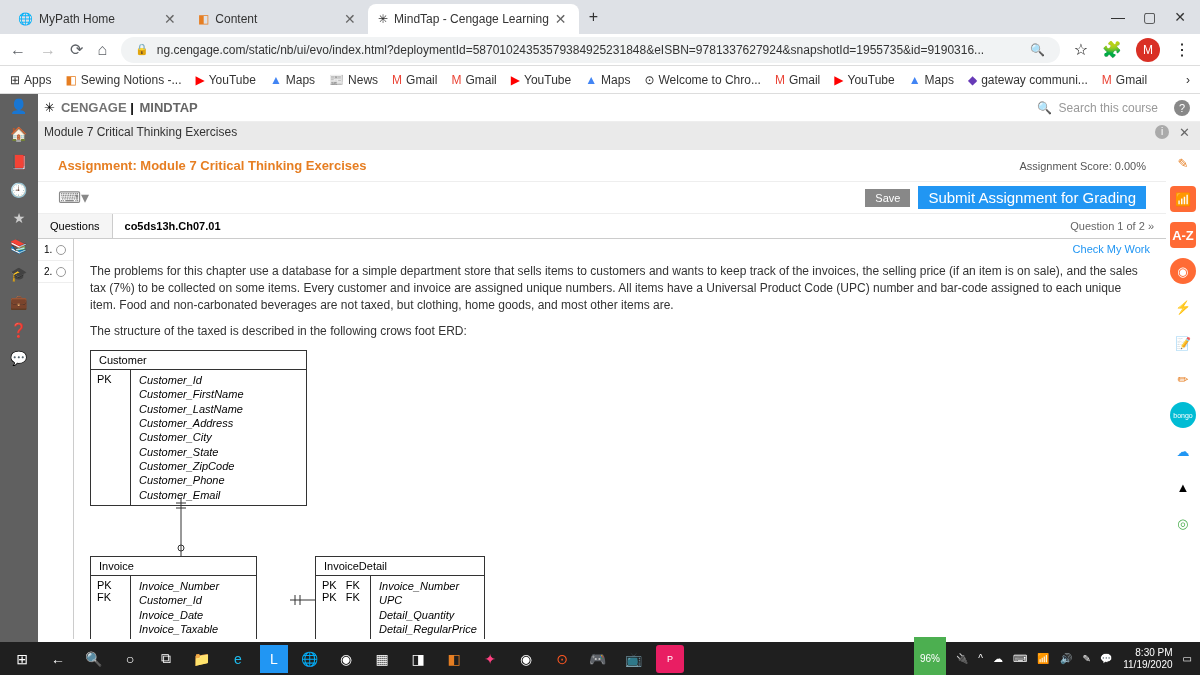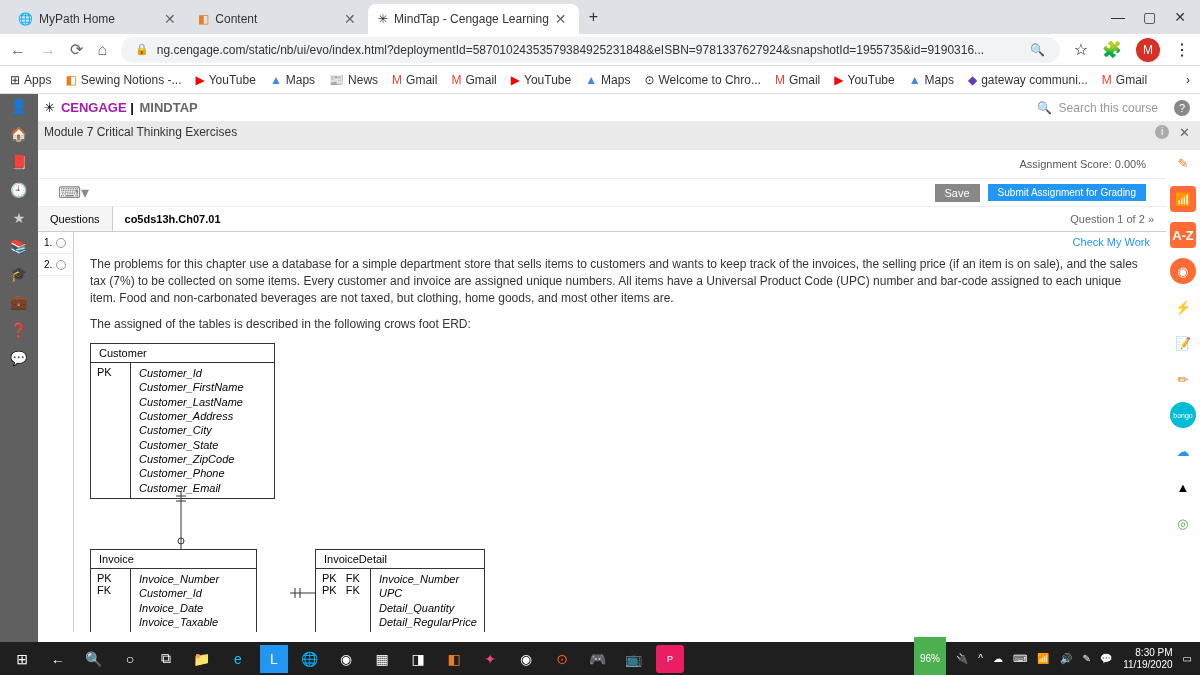--- a/index.html
+++ b/index.html
@@ -15,21 +15,21 @@
 .nav-arrow { color: #5f6368; font-size: 16px; cursor: pointer; }
 .url-bar { flex: 1; height: 26px; background: #f1f3f4; border-radius: 13px; display: flex; align-items: center; padding: 0 14px; font-size: 12px; color: #333; gap: 8px; }
 .lock-icon { font-size: 11px; color: #5f6368; }
 .profile-badge { width: 24px; height: 24px; background: #d93025; border-radius: 50%; color: #fff; display: flex; align-items: center; justify-content: center; font-size: 12px; }
 
 .bookmarks-bar { height: 28px; background: #fff; display: flex; align-items: center; padding: 0 10px; gap: 14px; border-bottom: 1px solid #ddd; font-size: 12px; color: #333; }
 .bookmark { display: flex; align-items: center; gap: 4px; cursor: pointer; }
 
 .mindtap-header { height: 28px; background: #fff; display: flex; align-items: center; padding: 0 10px 0 44px; font-size: 13px; border-bottom: 1px solid #eee; }
 .cengage-brand { font-weight: bold; }
-.cengage-txt { color: #a21caf; }
+.cengage-txt { color: #737373; }
 .mindtap-txt { color: #666; margin-left: 2px; }
 .search-course { margin-left: auto; color: #999; font-size: 12px; display: flex; align-items: center; gap: 6px; }
 
 .breadcrumb { height: 28px; background: #eaeaea; display: flex; align-items: center; padding: 0 10px 8px 44px; font-size: 12px; color: #333; }
 .breadcrumb-close { margin-left: auto; display: flex; gap: 10px; font-size: 13px; color: #666; }
 
 .left-rail { position: absolute; left: 0; top: 94px; width: 38px; background: #606060; height: 548px; display: flex; flex-direction: column; align-items: center; padding-top: 4px; gap: 12px; }
 .left-rail .rail-icon { color: #ccc; font-size: 14px; }
 .expand-btn { color: #555; font-size: 16px; padding: 4px; }
 
@@ -37,21 +37,21 @@
 .right-rail .tool-icon { width: 26px; height: 26px; border-radius: 4px; display: flex; align-items: center; justify-content: center; font-size: 13px; }
 .tool-orange { background: #ff6b35; color: #fff; font-size: 9px; font-weight: bold; }
 
 .assignment-header { margin-left: 38px; margin-right: 34px; padding: 8px 20px; display: flex; align-items: center; border-bottom: 1px solid #eee; }
 .assignment-title { color: #e67e22; font-weight: bold; font-size: 13px; }
 .assignment-score { margin-left: auto; font-size: 11px; color: #555; }
 
 .toolbar-row { margin-left: 38px; margin-right: 34px; padding: 4px 20px; display: flex; align-items: center; gap: 8px; border-bottom: 1px solid #eee; }
 .keyboard-icon { font-size: 16px; color: #888; }
 .btn-save { margin-left: auto; background: #888; color: #fff; border: none; padding: 3px 10px; font-size: 11px; cursor: pointer; }
-.btn-submit { background: #2196F3; color: #fff; border: none; padding: 3px 10px; font-size: 10px; cursor: pointer; }
+.btn-submit { background: #2196F3; color: #fff; border: none; padding: 3px 10px; font-size: 15px; cursor: pointer; }
 
 .question-bar { margin-left: 38px; margin-right: 34px; display: flex; align-items: center; border-bottom: 1px solid #ccc; font-size: 11px; }
 .questions-label { padding: 6px 12px; border-right: 1px solid #ccc; background: #f5f5f5; }
 .question-file { padding: 6px 12px; font-weight: bold; }
 .question-counter { margin-left: auto; padding: 6px 12px; color: #666; }
 
 .content-area { margin-left: 38px; margin-right: 34px; display: flex; height: 400px; }
 .question-list { width: 36px; border-right: 1px solid #ccc; font-size: 10px; }
 .q-item { padding: 5px 6px; border-bottom: 1px solid #eee; display: flex; align-items: center; gap: 4px; }
 .q-circle { width: 10px; height: 10px; border: 1px solid #999; border-radius: 50%; }
@@ -220,20 +220,21 @@
   <div class="tool-icon" style="color:#e67e22">⚡</div>
   <div class="tool-icon" style="color:#e67e22">📝</div>
   <div class="tool-icon" style="color:#e67e22">✏</div>
   <div class="tool-icon" style="background:#00bcd4;color:#fff;font-size:7px;border-radius:50%">bongo</div>
   <div class="tool-icon" style="color:#2196F3">☁</div>
   <div class="tool-icon">▲</div>
   <div class="tool-icon" style="color:#4caf50">◎</div>
 </div>
 
 <div class="assignment-header">
+  <span class="assignment-title">Assignment: Module 7 Critical Thinking Exercises</span>
   <span class="assignment-score">Assignment Score: 0.00%</span>
 </div>
 
 <div class="toolbar-row">
   <span class="keyboard-icon">⌨▾</span>
   <button class="btn-save">Save</button>
   <button class="btn-submit">Submit Assignment for Grading</button>
 </div>
 
 <div class="question-bar">
@@ -249,24 +250,24 @@
         <span class="q-circle"></span>
       </div>
     <div class="q-item">
         <span>2.</span>
         <span class="q-circle"></span>
       </div>
   </div>
   <div class="main-content">
     <div class="check-work"><a href="#">Check My Work</a></div>
     <p class="problem-text">The problems for this chapter use a database for a simple department store that sells items to customers and wants to keep track of the invoices, the selling price (if an item is on sale), and the sales tax (7%) to be collected on some items. Every customer and invoice are assigned unique numbers. All items have a Universal Product Code (UPC) number and bar-code assigned to each unique item. Food and non-carbonated beverages are not taxed, but clothing, home goods, and most other items are.</p>
-    <p class="problem-text">The assigned of the tables is described in the following crows foot ERD:</p>
+    <p class="problem-text">The structure of the taxed is described in the following crows foot ERD:</p>
 
     <div class="erd-container">
-      <div class="erd-box" style="top:0;left:0;width:185px">
+      <div class="erd-box" style="top:0;left:0;width:217px">
         <div class="erd-title">Customer</div>
         <div class="erd-body">
           <div class="erd-pk">PK</div>
           <div class="erd-fields" style="white-space:pre">Customer_Id
 Customer_FirstName
 Customer_LastName
 Customer_Address
 Customer_City
 Customer_State
 Customer_ZipCode

